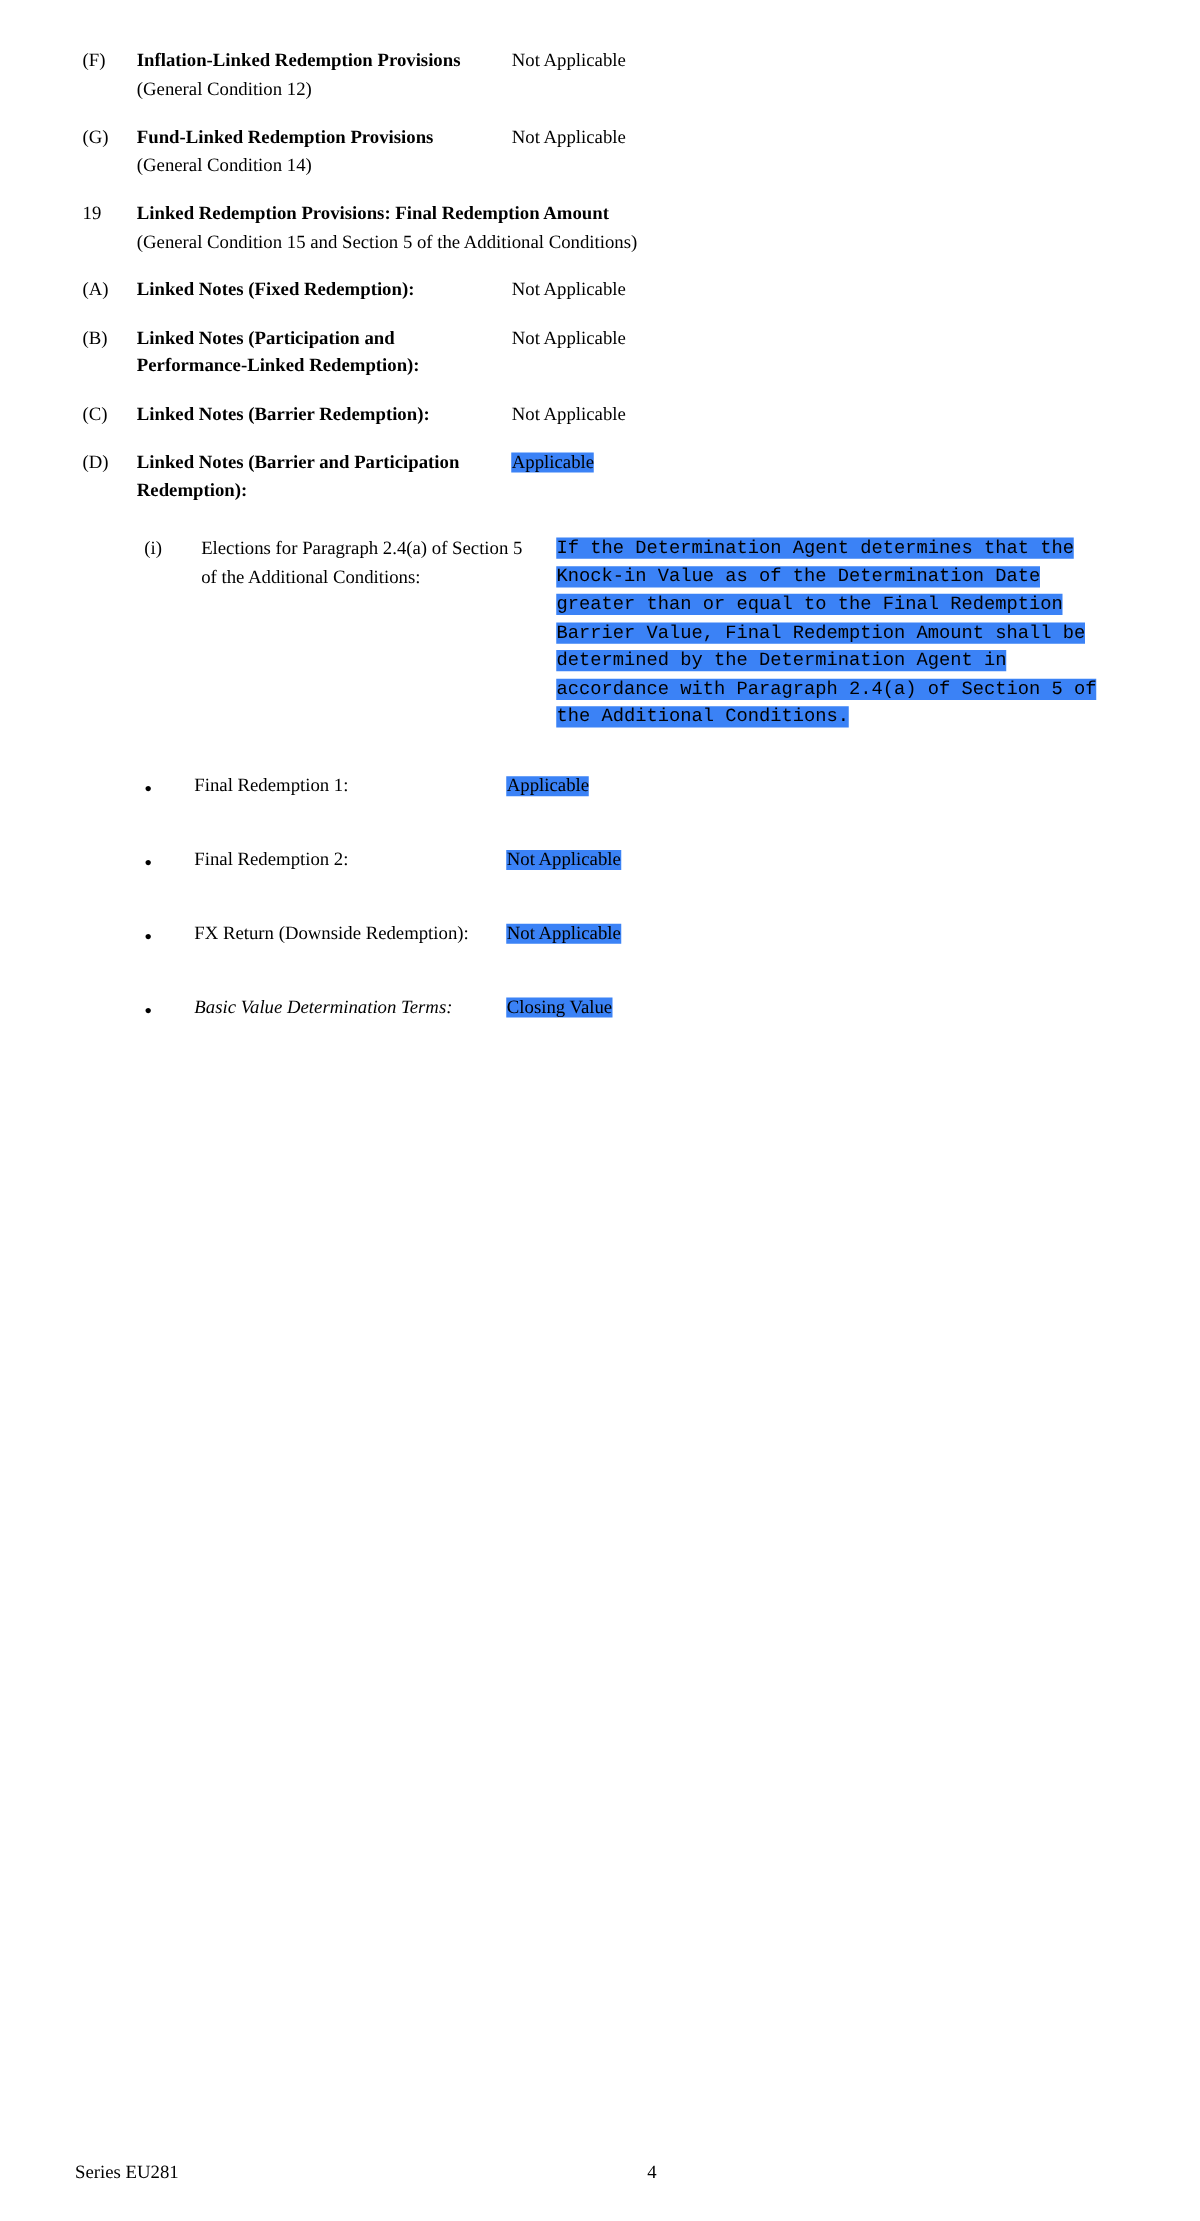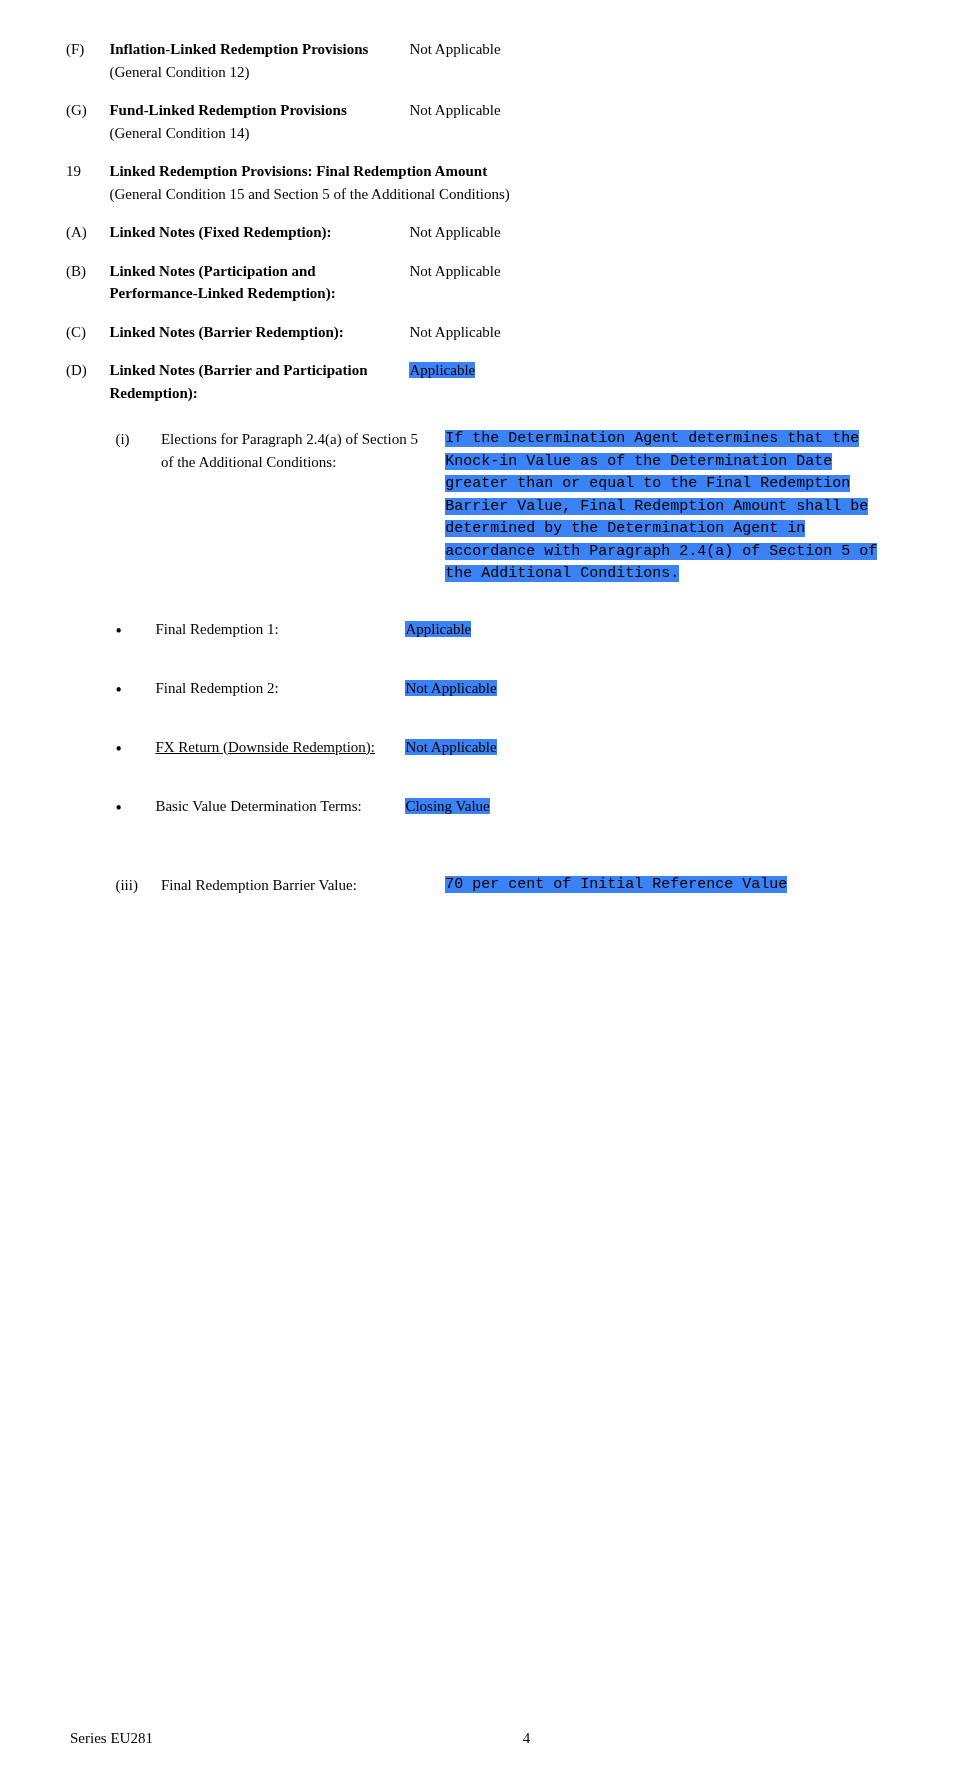--- a/index.html
+++ b/index.html
@@ -57,21 +57,21 @@
     .col-sub-right {
       width: 400px;
       font-family: Liberation Mono, monospace;
     }
     .bullet-row td {
       padding: 3px 4px;
     }
     .footer {
       position: absolute;
       bottom: 30px;
-      left: 10px;
+      left: 0;
       right: 0;
       display: flex;
       justify-content: space-between;
       align-items: center;
       padding: 0 60px;
       font-size: 15px;
     }
     .bullet-char {
       font-size: 18px;
       padding-right: 4px;
@@ -201,70 +201,54 @@
 
       <tr>
         <td class="col-label"></td>
         <td colspan="2">
           <table class="sub-table">
             <tbody>
                 <tr class="bullet-row">
               <td style="width:40px;">
                 <span class="bullet-char">•</span>
               </td>
-              <td style="width:250px;text-decoration:underline;">FX Return (Downside Redemption):</td>
+              <td style="width:250px;">FX Return (Downside Redemption):</td>
               <td>
                 <span class="highlight-yellow">Not Applicable</span>
               </td>
             </tr>
           </tbody>
             </table>
         </td>
       </tr>
 
       <tr>
         <td class="col-label"></td>
         <td colspan="2">
           <table class="sub-table">
             <tbody>
                 <tr class="bullet-row">
               <td style="width:40px;">
                 <span class="bullet-char">•</span>
               </td>
-              <td style="width:250px;">Basic Value Determination Terms:</td>
+              <td style="width:250px;font-style:italic;">Basic Value Determination Terms:</td>
               <td>
                 <span class="highlight-yellow">Closing Value</span>
               </td>
             </tr>
           </tbody>
             </table>
         </td>
       </tr>
 
       <tr>
         <td colspan="3" style="height: 20px;"></td>
       </tr>
 
 
-      <tr>
-        <td class="col-label"></td>
-        <td colspan="2">
-          <table class="sub-table">
-            <tbody>
-                <tr>
-              <td class="col-sub-label">(iii)</td>
-              <td class="col-sub-left">Final Redemption Barrier Value:</td>
-              <td class="col-sub-right">
-                <span class="highlight-yellow">70 per cent of Initial Reference Value</span>
-              </td>
-            </tr>
-          </tbody>
-            </table>
-        </td>
-      </tr>
 
 
     </tbody>
   </table>
 </div>
 
 <div class="footer">
   <span>Series EU281</span>
   <span>4</span>
   <span></span>

